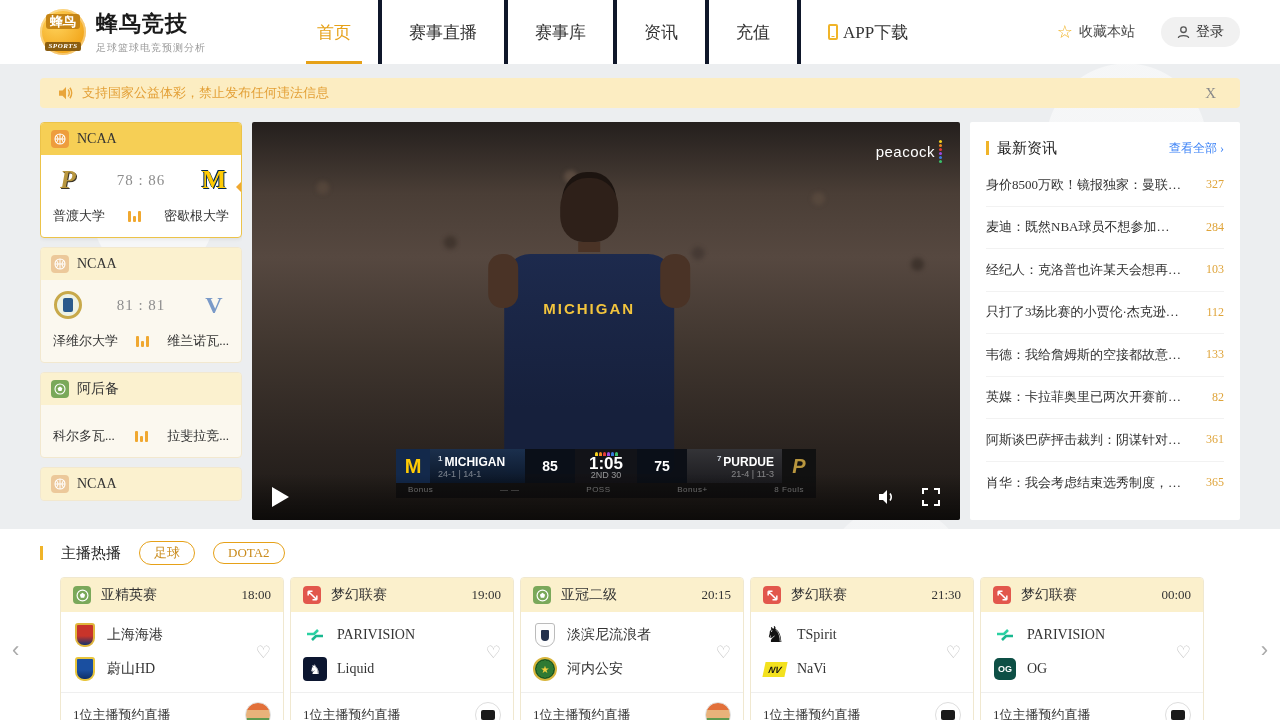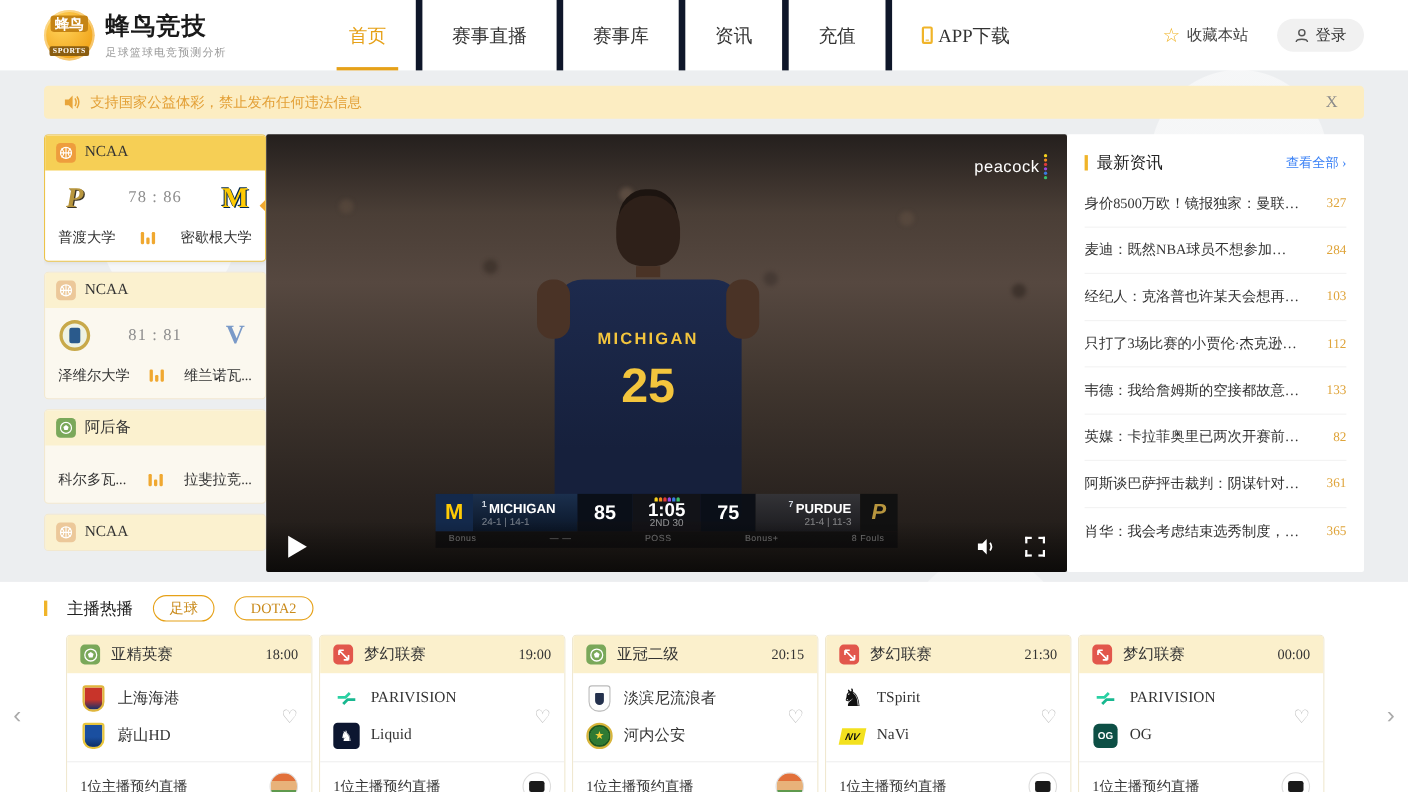--- a/index.html
+++ b/index.html
@@ -15,43 +15,43 @@
   .sans { font-family:"Liberation Sans","DejaVu Sans",sans-serif; }
 
   
   .header { height:64px; background:#fff; display:flex; align-items:center; padding:0 40px; position:relative; z-index:5; }
   .logo-wrap { display:flex; align-items:center; gap:10px; min-width:250px; }
   .logo-badge { width:46px; height:46px; border-radius:50%;
     background:radial-gradient(circle at 35% 30%, #ffd35c, #f2a71d 70%);
     display:flex; flex-direction:column; align-items:center; justify-content:center;
     box-shadow:inset 0 0 0 2px rgba(255,255,255,.35); }
   .logo-badge .t1 { font-size:13px; font-weight:bold; color:#fff; background:#c58414; padding:0 4px; border-radius:3px; line-height:15px; }
-  .logo-badge .t2 { font-size:7px; font-weight:bold; color:#fff; background:#8a5d10; padding:0 3px; border-radius:2px; margin-top:13px; line-height:9px; letter-spacing:.5px; }
+  .logo-badge .t2 { font-size:7px; font-weight:bold; color:#fff; background:#8a5d10; padding:0 3px; border-radius:2px; margin-top:13px; line-height:9px; letter-spacing:.5px;font-style:italic; }
   .logo-text .title { font-size:22px; font-weight:bold; color:#1a1a1a; font-family:"Liberation Sans",sans-serif; letter-spacing:1px; }
   .logo-text .sub { font-size:10px; color:#999; margin-top:2px; letter-spacing:1px; }
   .nav { display:flex; align-items:center; height:64px; }
-  .nav-item { position:relative; padding:0 27px; font-size:17px; color:#333; height:64px; display:flex; align-items:center; cursor:pointer; border-right:6px solid #0f172a; }
+  .nav-item { position:relative; padding:0 27px; font-size:17px; color:#333; height:64px; display:flex; align-items:center; cursor:pointer; border-right:4px solid #0f172a; }
   .nav-item:last-child { border-right:none; }
   .nav-item.active { color:#e6a118; }
   .nav-item.active::after { content:""; position:absolute; left:50%; transform:translateX(-50%); bottom:0; width:56px; height:3px; background:#e6a118; }
   .phone-icon { display:inline-block; width:10px; height:16px; border:2px solid #f0b429; border-radius:2px; margin-right:5px; position:relative; }
   .phone-icon::after { content:""; position:absolute; bottom:1px; left:50%; transform:translateX(-50%); width:3px; height:1px; background:#f0b429; }
   .hdr-right { margin-left:auto; display:flex; align-items:center; gap:26px; }
   .fav { display:flex; align-items:center; gap:6px; font-size:14px; color:#444; cursor:pointer; }
   .star { color:#f0b429; font-size:18px; line-height:1; }
   .login-btn { display:flex; align-items:center; gap:6px; background:#f1f1f1; border-radius:15px; padding:6px 16px; font-size:14px; color:#333; cursor:pointer; }
 
   
   .announce { margin:14px 40px; height:30px; background:#fcedc2; border-radius:4px; display:flex; align-items:center; padding:0 18px; }
   .announce .txt { color:#e3a037; font-size:13px; margin-left:8px; }
   .announce .close { margin-left:auto; color:#8a8a8a; font-size:15px; cursor:pointer; padding:0 6px; }
   .spk { width:16px; height:14px; }
 
   
-  .main { margin:0 40px; display:flex; height:398px; }
+  .main { margin:0 40px; display:flex; gap:10px; height:398px; }
 
   
   .sidebar { width:202px; overflow:hidden; }
   .mcard { border-radius:4px; overflow:hidden; margin-bottom:9px; border:1px solid #f2e8cf; background:#fbf8ef; position:relative; cursor:pointer; }
   .mcard.active { border-color:#ecc349; background:#fff; box-shadow:0 1px 4px rgba(0,0,0,.08); }
   .mcard-hd { height:32px; display:flex; align-items:center; gap:8px; padding:0 10px; background:#fbf1cf; }
   .mcard.active .mcard-hd { background:#f6cf55; }
   .sport-ic { width:18px; height:18px; border-radius:4px; display:flex; align-items:center; justify-content:center; }
   .sport-ic svg { display:block; }
   .bk { background:#ee9d3d; } .bk.dim { background:#ecc89a; }
@@ -107,21 +107,21 @@
   .sb-box { display:flex; align-items:center; justify-content:center; }
   .sb-logo { width:34px; }
   .sb-logo.m { background:#13294b; color:#ffcb05; font-weight:bold; font-size:20px; }
   .sb-logo.p { background:#111; color:#b8963e; font-weight:bold; font-style:italic; font-size:20px; }
   .sb-team { flex:1; padding:3px 8px 2px; display:flex; flex-direction:column; justify-content:center; }
   .sb-team.home { background:linear-gradient(180deg,rgba(27,48,78,.96),rgba(10,22,40,.96)); }
   .sb-team.away { background:linear-gradient(180deg,rgba(52,52,56,.96),rgba(28,28,32,.96)); text-align:right; }
   .sb-name { color:#fff; font-weight:bold; font-size:12px; white-space:nowrap; }
   .sb-name sup { font-size:8px; color:#cfd6e0; margin-right:2px; }
   .sb-rec { color:rgba(255,255,255,.45); font-size:9px; }
-  .sb-score { width:50px; background:rgba(10,14,22,.92); color:#fff; font-weight:bold; font-size:18px; }
+  .sb-score { width:50px; background:rgba(10,14,22,.92); color:#fff; font-weight:bold; font-size:14px; }
   .sb-mid { width:62px; background:rgba(18,18,22,.94); flex-direction:column; gap:0; }
   .sb-clock { color:#fff; font-weight:bold; font-size:17px; line-height:13px; }
   .sb-per { color:rgba(255,255,255,.55); font-size:9px; }
   .nbc { display:flex; gap:1px; margin-bottom:1px; }
   .nbc i { width:3px; height:4px; border-radius:2px 2px 0 0; display:block; }
   .sb-sub { display:flex; justify-content:space-between; padding:2px 12px 0; height:15px; background:rgba(12,12,14,.72); color:rgba(255,255,255,.45); font-size:8px; letter-spacing:.5px; }
 
   .ctrl { position:absolute; left:0; right:0; bottom:0; height:46px; background:linear-gradient(transparent,rgba(0,0,0,.55)); display:flex; align-items:center; padding:0 20px; }
   .play-btn { width:0; height:0; border-top:10px solid transparent; border-bottom:10px solid transparent; border-left:17px solid #fff; cursor:pointer; }
   .ctrl-right { margin-left:auto; display:flex; align-items:center; gap:26px; }
@@ -332,21 +332,20 @@
     </div>
   </div>
 
   <div class="player">
     <div class="crowd"></div>
     <div class="figure">
       <div class="head"></div>
         <div class="neck"></div>
       <div class="jersey">
         <span class="jtxt">MICHIGAN</span>
-        <span class="jnum">25</span>
       </div>
     </div>
 
     <div class="peacock">
       <span class="ptxt">peacock</span>
       <span class="feather">
         <i style="background:#f5d21e"></i>
           <i style="background:#f08a1e"></i>
           <i style="background:#e03a3a"></i>
           <i style="background:#9a4ae0"></i>

